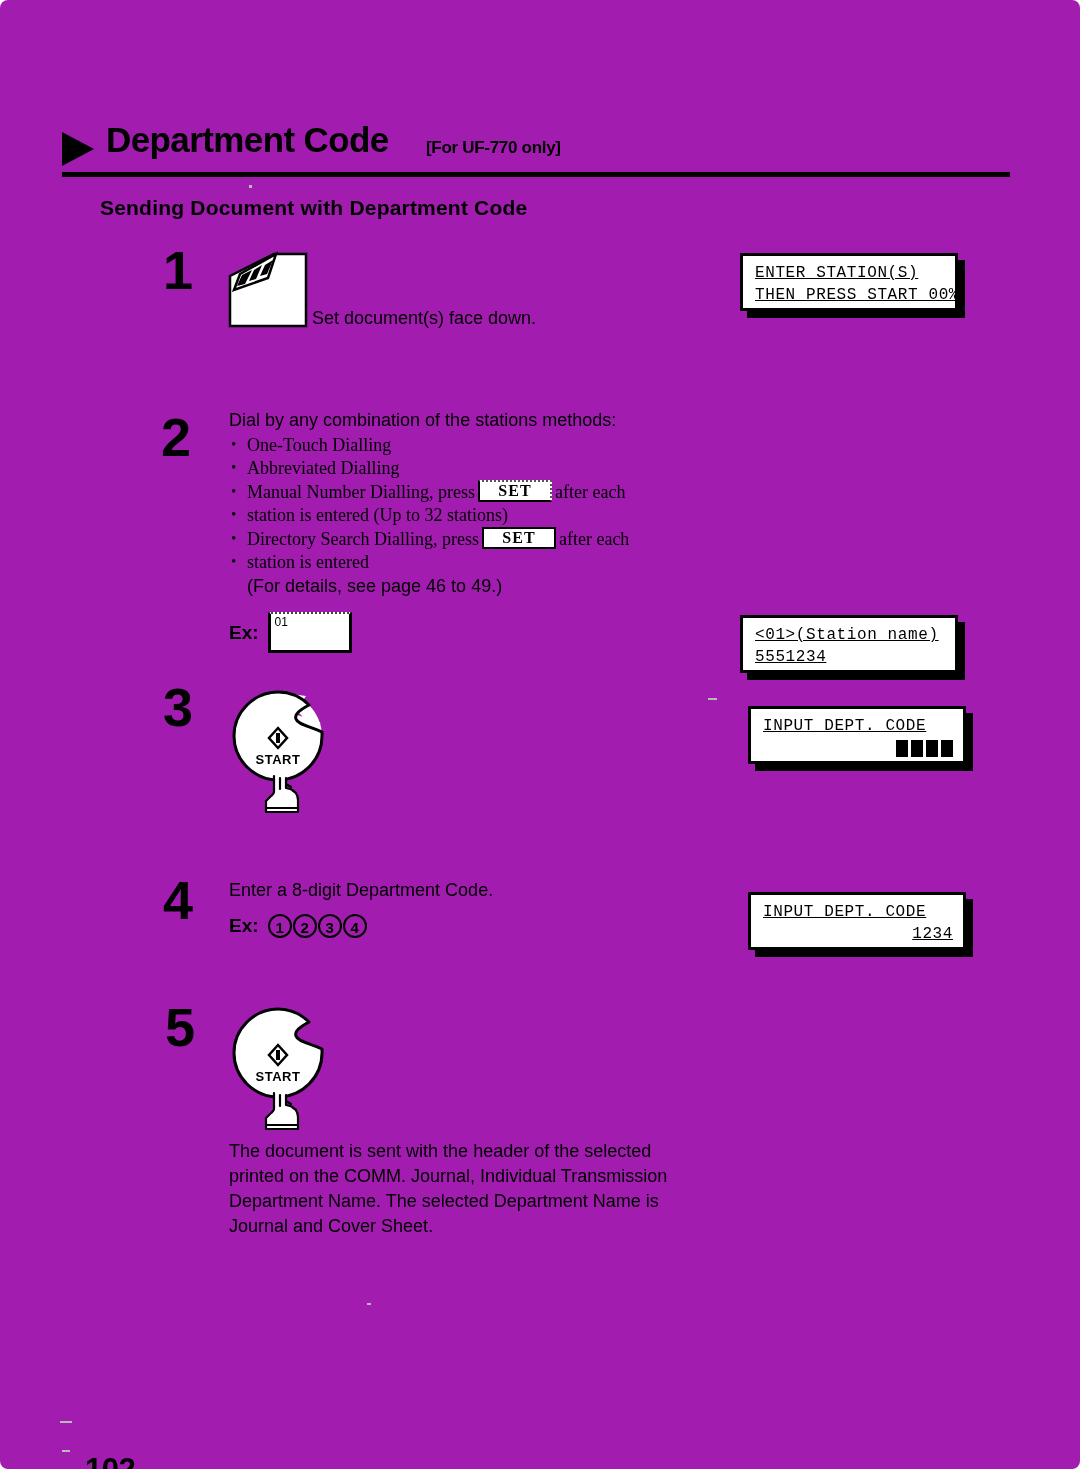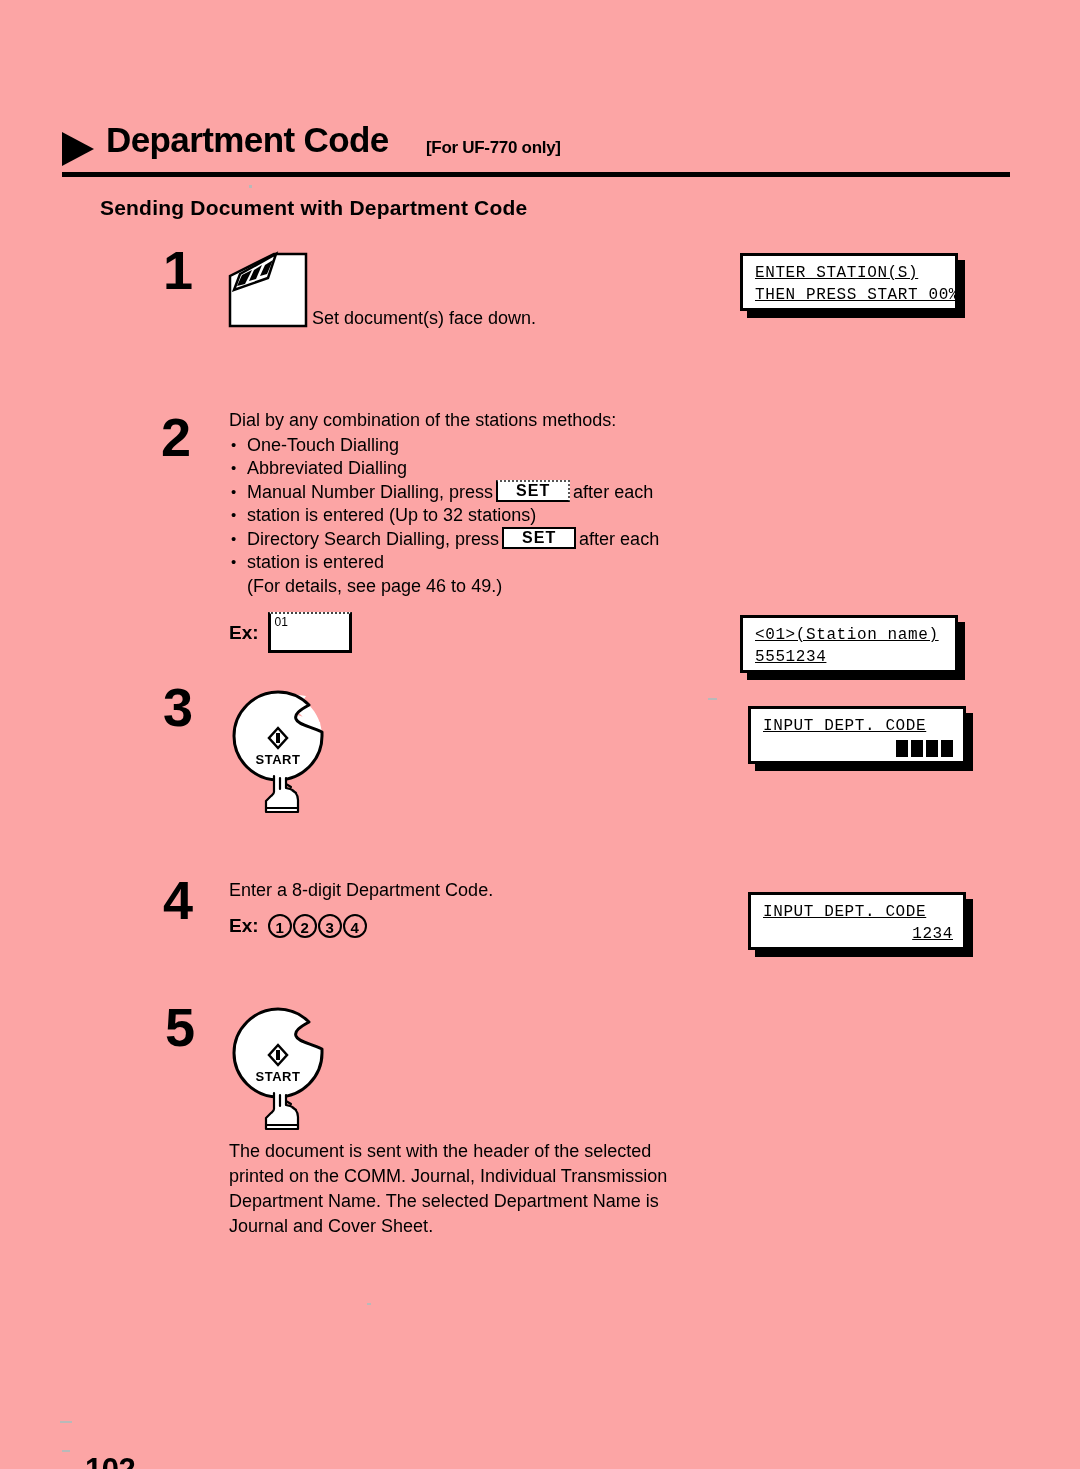--- a/index.html
+++ b/index.html
@@ -12,21 +12,22 @@
     height: 1469px;
     position: relative;
     font-family: "Liberation Sans", sans-serif;
     color: #000000;
     overflow: hidden;
   }
 
   .page {
     position: absolute;
     inset: 0;
-    background: #fca5a5;
+    background: #a21caf;
+    border-radius: 8px;
   }
 
   
   .header {
     position: absolute;
     left: 62px;
     top: 122px;
     width: 950px;
     height: 62px;
   }
@@ -116,20 +117,21 @@
     top: 409px;
     width: 470px;
     font-size: 18px;
     line-height: 23.5px;
   }
   .step2-lead { margin: 0 0 1px 0; }
   .bullet-list {
     margin: 0;
     padding: 0;
     list-style: none;
+    font-family: Liberation Serif, serif;
   }
   .bullet-list li {
     position: relative;
     padding-left: 18px;
     margin: 0;
   }
   .bullet-list li::before {
     content: "\2022";
     position: absolute;
     left: 2px;

